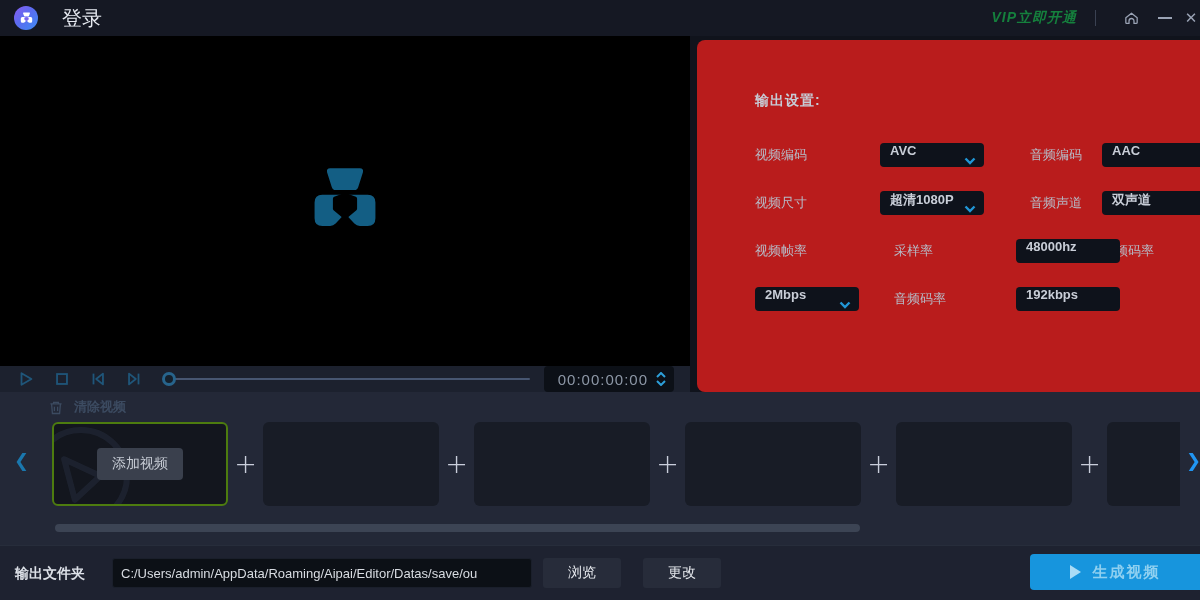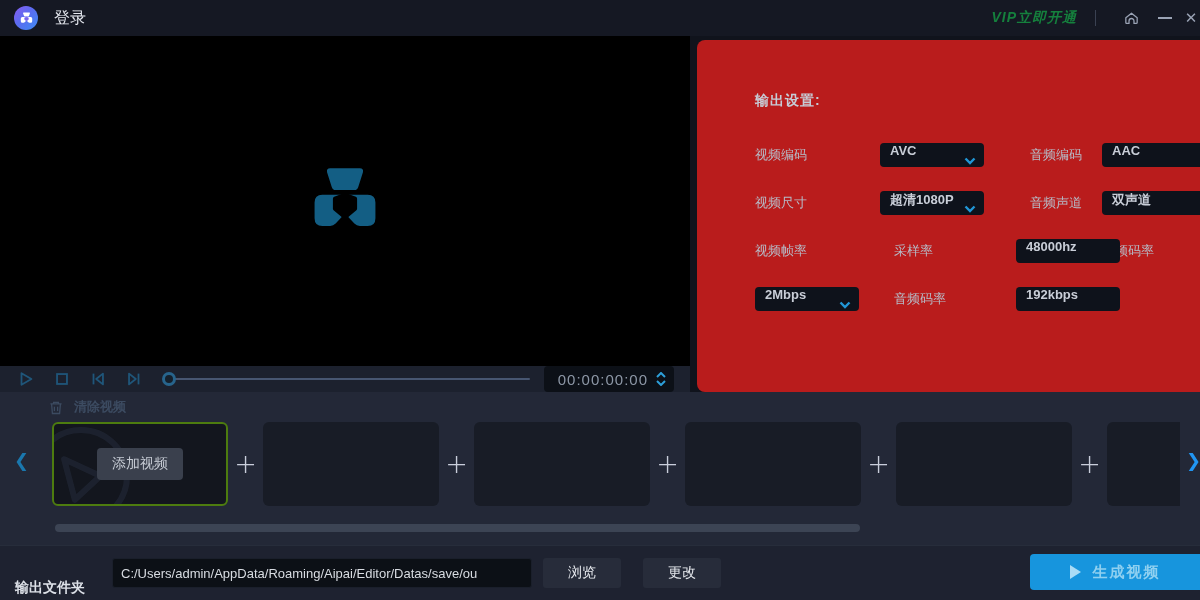--- a/index.html
+++ b/index.html
@@ -6,21 +6,21 @@
   html,body { width:1200px; height:600px; overflow:hidden; background:#10131c;
     font-family:"Liberation Sans","DejaVu Sans",sans-serif; }
   .app { position:relative; width:1200px; height:600px; background:#10131c; }
 
   
   .titlebar { position:absolute; left:0; top:0; width:1200px; height:36px;
     background:#151823; display:flex; align-items:center; }
   .logo-badge { width:24px; height:24px; border-radius:50%; margin-left:14px;
     background:linear-gradient(135deg,#8a5cf0 0%,#5a6cf0 45%,#3f8cf3 100%);
     display:flex; align-items:center; justify-content:center; }
-  .login-label { color:#e6e9f0; font-size:16px; margin-left:16px; }
+  .login-label { color:#e6e9f0; font-size:20px; margin-left:24px; }
   .titlebar-right { margin-left:auto; display:flex; align-items:center; height:100%; }
   .vip-label { color:#15803d; font-size:14px; font-weight:bold; font-style:italic;
     letter-spacing:1px; margin-right:18px; }
   .tb-divider { width:1px; height:16px; background:#3a4152; margin-right:18px; }
   .tb-icon { width:34px; height:36px; display:flex; align-items:center;
     justify-content:center; color:#9aa3b5; }
   .minus-glyph { display:block; width:14px; height:2px; background:#9aa3b5; }
   .close-wrap { width:18px; overflow:hidden; }
   .close-glyph { color:#9aa3b5; font-size:15px; }
 
@@ -84,21 +84,21 @@
   .tl-chev { position:absolute; top:58px; font-size:18px; font-weight:bold;
     font-family:"DejaVu Sans",sans-serif; }
   .tl-chev-left { left:14px; color:#1a77ad; }
   .tl-chev-right { left:1186px; color:#2196f3; }
   .hscrollbar { position:absolute; left:55px; top:132px; width:805px; height:8px;
     background:#3c4454; border-radius:4px; }
 
   
   .footer { position:absolute; left:0; top:545px; width:1200px; height:55px;
     background:#1e2230; border-top:1px solid #272d3b; }
-  .folder-label { position:absolute; left:15px; top:33px; color:#dde1e8;
+  .folder-label { position:absolute; left:15px; top:19px; color:#dde1e8;
     font-size:14px; font-weight:bold; }
   .path-input { position:absolute; left:112px; top:12px; width:420px; height:30px;
     background:#0c1016; border:1px solid #1a1f2b; border-radius:3px; color:#d8dce2;
     font-size:13px; padding:0 8px; font-family:"Liberation Sans",sans-serif; }
   .f-btn { position:absolute; top:12px; height:30px; background:#272c3a; border:none;
     border-radius:3px; color:#e6e9ee; font-size:14px; cursor:pointer;
     font-family:"Liberation Sans",sans-serif; }
   .browse-btn { left:543px; width:78px; }
   .change-btn { left:643px; width:78px; }
   .generate-btn { position:absolute; left:1030px; top:8px; width:170px; height:36px;

